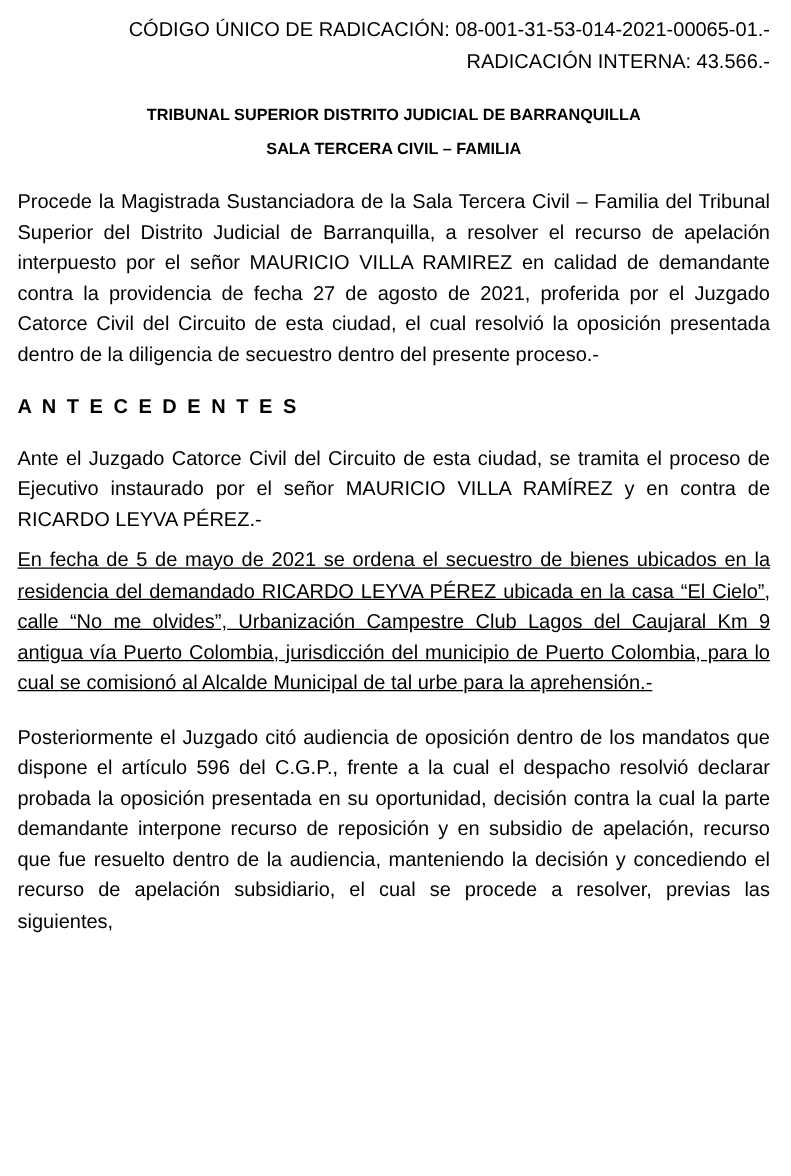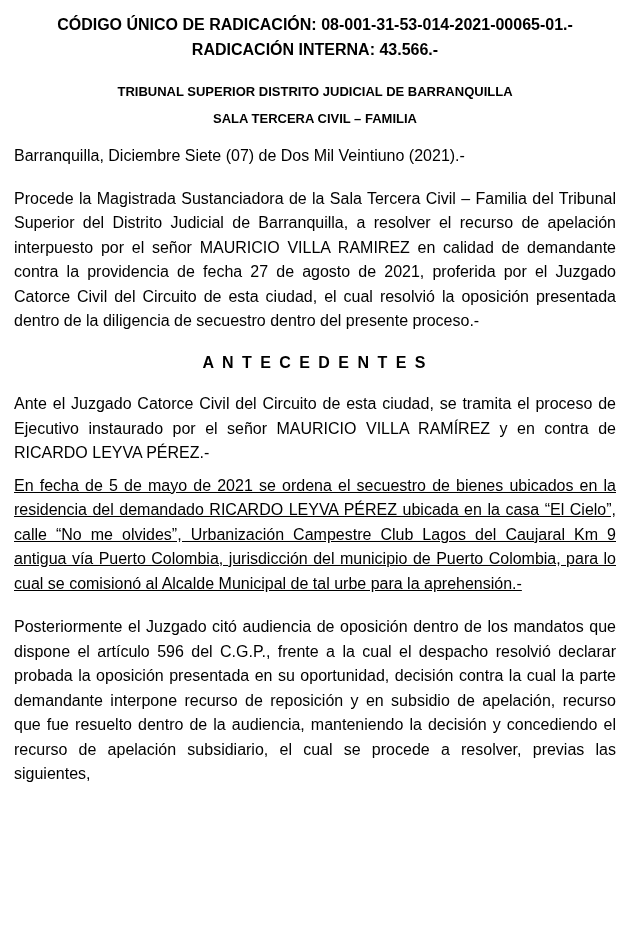--- a/index.html
+++ b/index.html
@@ -16,22 +16,21 @@
     font-family: "Liberation Sans", "DejaVu Sans", sans-serif;
     font-size: 16px;
     line-height: 24.5px;
     color: #000000;
     padding: 13px 17px 0 14px;
     -webkit-font-smoothing: antialiased;
   }
 
   .rad-line {
     white-space: nowrap;
-    text-align: center;
-    font-weight: bold;
+    text-align: right;
   }
 
   .court-title {
     margin-top: 16px;
     font-size: 13px;
     font-weight: bold;
     line-height: 27px;
     text-align: center;
   }
 
@@ -51,41 +50,39 @@
   .p-intro   { margin-top: 18px; }
   .p-ante    { margin-top: 17px; }
   .p-fecha   { margin-top: 8px; text-decoration: underline; }
   .p-llegada { margin-top: 20px; }
   .p-post    { margin-top: 19px; }
 
   .section-heading {
     margin-top: 17px;
     font-size: 16px;
     font-weight: bold;
-    text-align: center;
     letter-spacing: 2px;
     line-height: 24.5px;
   }
 </style>
 </head>
 <body>
 
 <main class="page">
 
   <header>
     <div class="rad-line">CÓDIGO ÚNICO DE RADICACIÓN: 08-001-31-53-014-2021-00065-01.-</div>
     <div class="rad-line">RADICACIÓN INTERNA: 43.566.-</div>
 
     <h1 class="court-title">
       <span class="title-line">TRIBUNAL SUPERIOR DISTRITO JUDICIAL DE BARRANQUILLA</span>
       <span class="title-line">SALA TERCERA CIVIL – FAMILIA</span>
     </h1>
   </header>
 
-  <div class="date-line">Barranquilla, Diciembre Siete (07) de Dos Mil Veintiuno (2021).-</div>
 
   <p class="body-paragraph p-intro">Procede la Magistrada Sustanciadora de la Sala Tercera Civil – Familia del Tribunal Superior del Distrito Judicial de Barranquilla, a resolver el recurso de apelación interpuesto por el señor MAURICIO VILLA RAMIREZ en calidad de demandante contra la providencia de fecha 27 de agosto de 2021, proferida por el Juzgado Catorce Civil del Circuito de esta ciudad, el cual resolvió la oposición presentada dentro de la diligencia de secuestro dentro del presente proceso.-</p>
 
   <h2 class="section-heading">A N T E C E D E N T E S</h2>
 
   <p class="body-paragraph p-ante">Ante el Juzgado Catorce Civil del Circuito de esta ciudad, se tramita el proceso de Ejecutivo instaurado por el señor MAURICIO VILLA RAMÍREZ y en contra de RICARDO LEYVA PÉREZ.-</p>
 
   <p class="body-paragraph p-fecha">En fecha de 5 de mayo de 2021 se ordena el secuestro de bienes ubicados en la residencia del demandado RICARDO LEYVA PÉREZ ubicada en la casa “El Cielo”, calle “No me olvides”, Urbanización Campestre Club Lagos del Caujaral Km 9 antigua vía Puerto Colombia, jurisdicción del municipio de Puerto Colombia, para lo cual se comisionó al Alcalde Municipal de tal urbe para la aprehensión.-</p>
 
 

